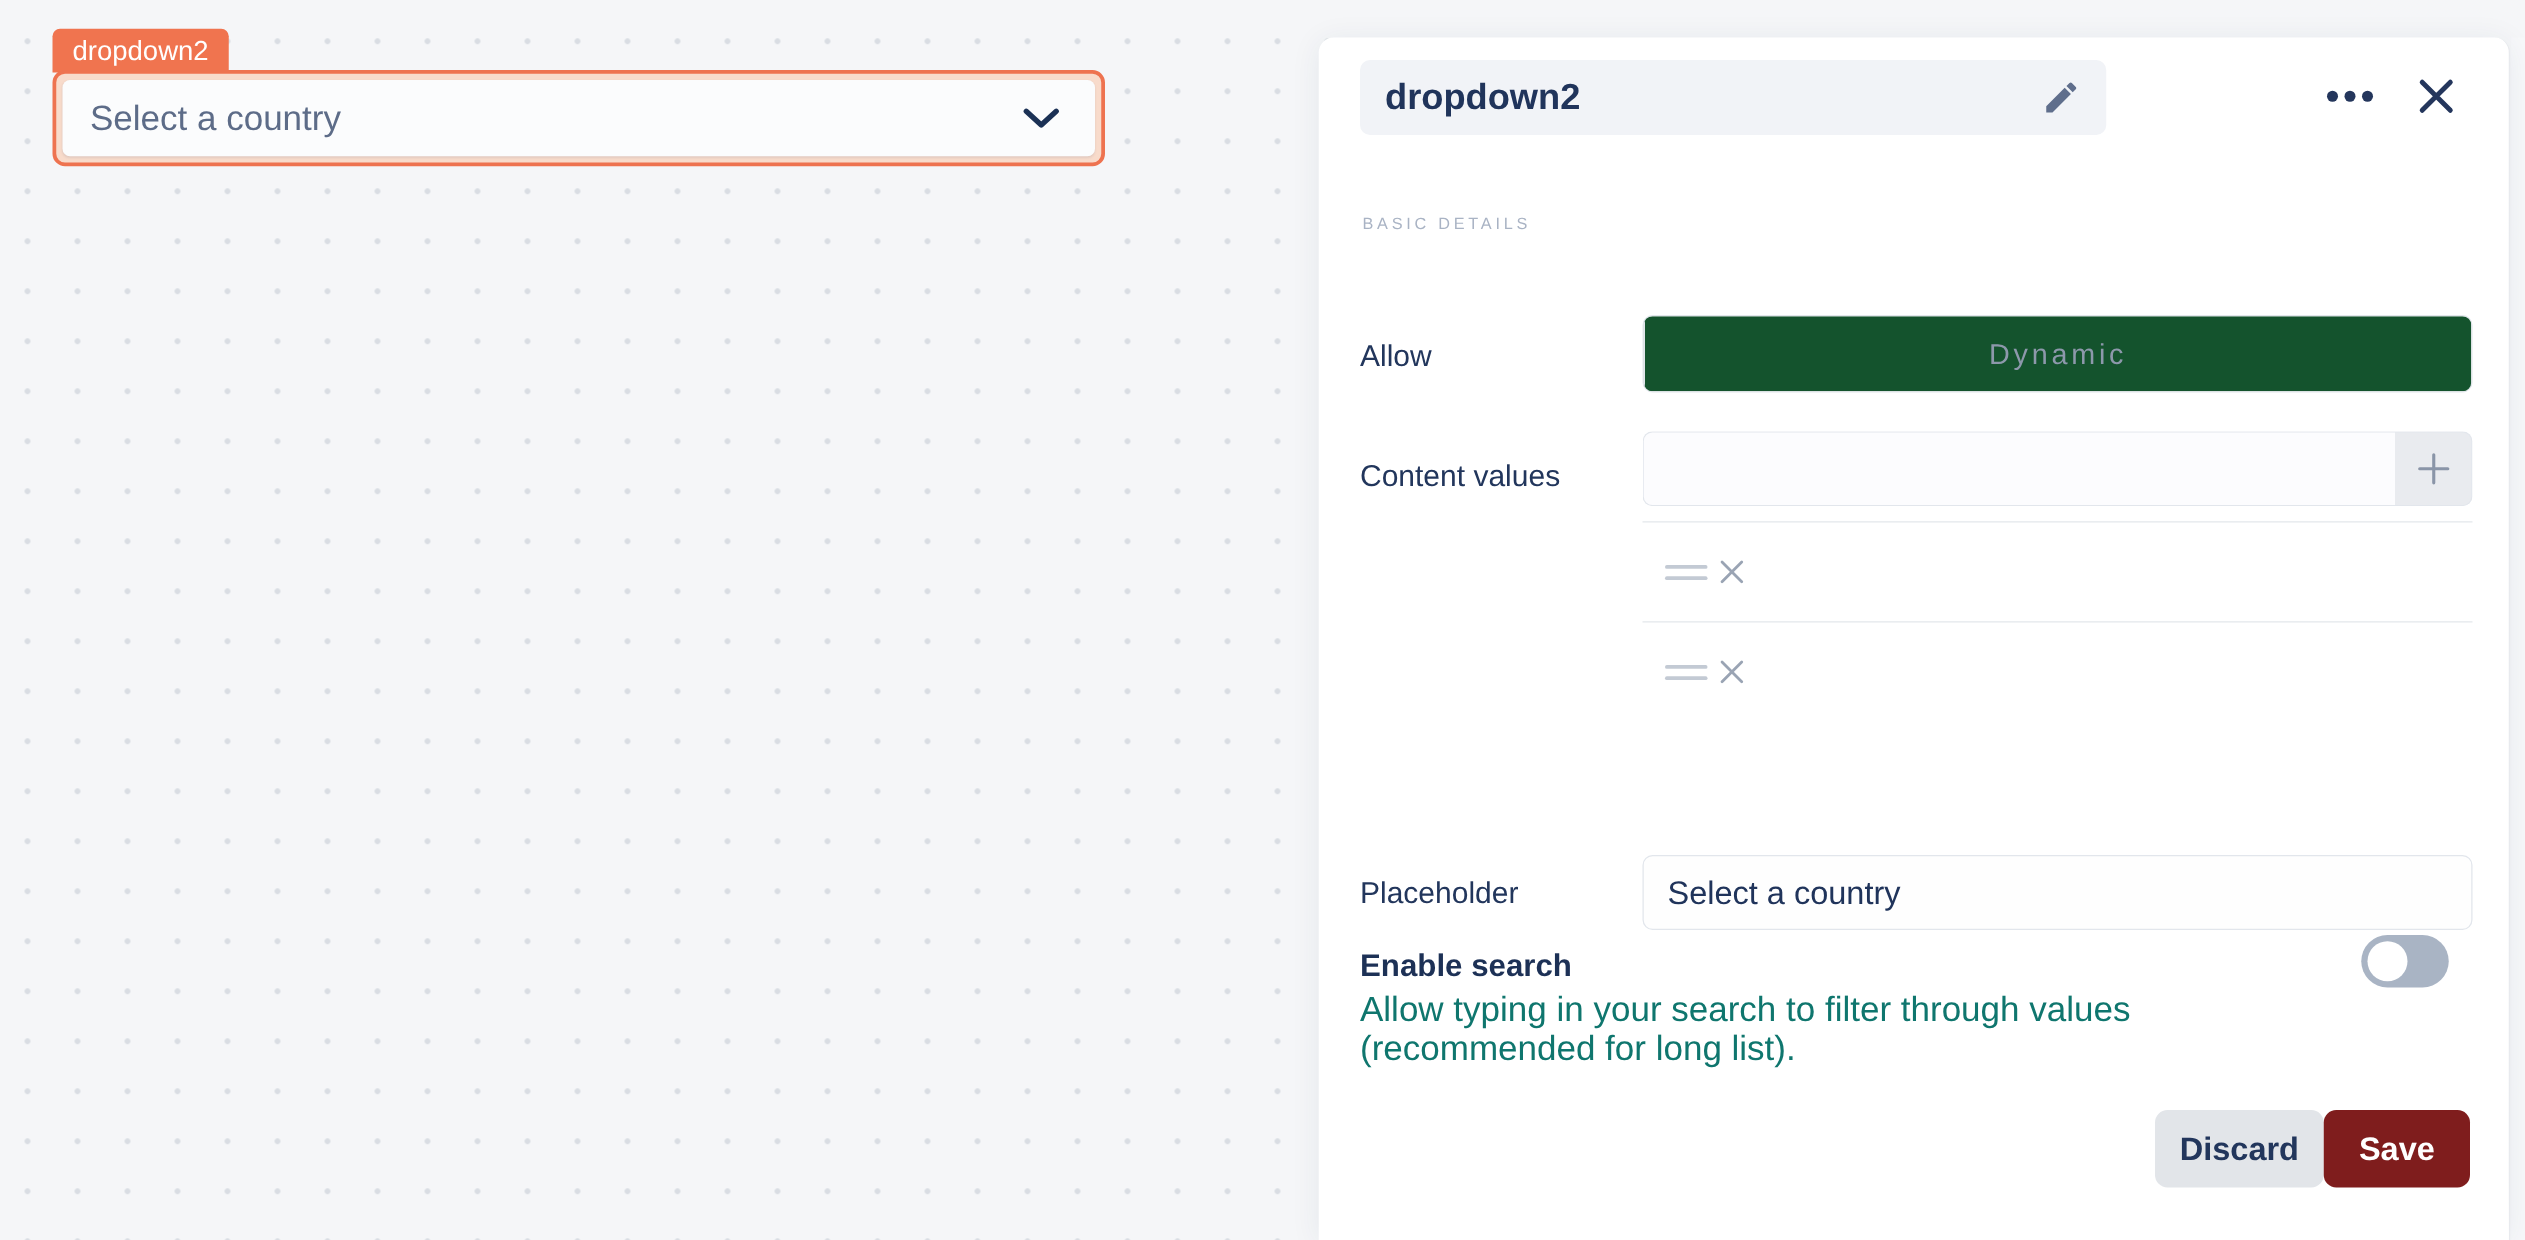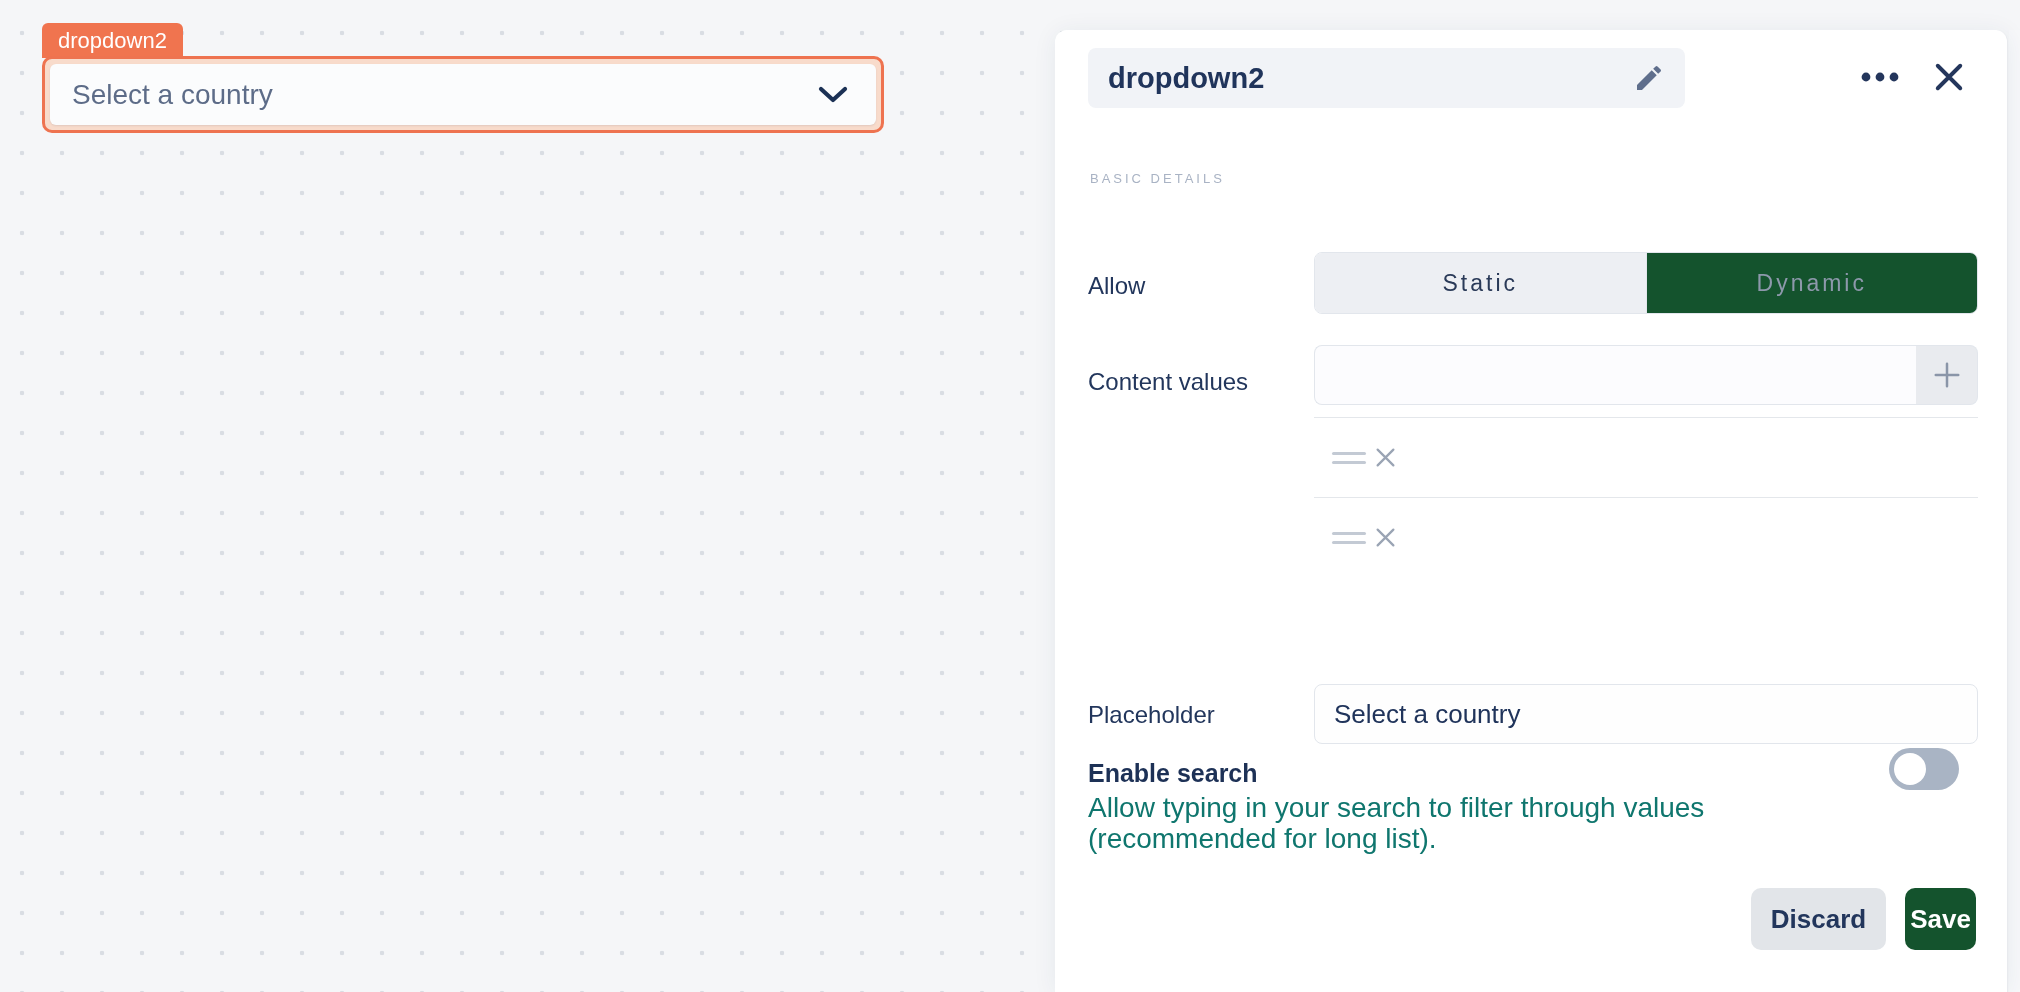--- a/index.html
+++ b/index.html
@@ -167,31 +167,31 @@
   }
   .toggle .knob {
     position: absolute; left: 5px; top: 5px;
     width: 32px; height: 32px;
     background: #FFFFFF; border-radius: 50%;
   }
 
   
   .footer {
     position: absolute; top: 858px; right: 31px;
-    display: flex; gap: 19px;
+    display: flex; 
   }
   .btn {
     height: 62px; border: none; border-radius: 10px;
     font-size: 26px; font-weight: 700;
     font-family: "Liberation Sans", sans-serif;
     display: flex; align-items: center; justify-content: center;
     cursor: pointer;
   }
   .btn-discard { width: 135px; background: #E2E5E9; color: #22365C; }
-  .btn-save    { width: 71px;  background: #14532d; color: #FFFFFF; }
+  .btn-save    { width: 117px;  background: #7f1d1d; color: #FFFFFF; }
 
   svg { display: block; }
 </style>
 </head>
 <body>
 
 <div class="widget-tab">dropdown2</div>
 
 <div class="widget-selection">
   <div class="widget-select">
@@ -229,21 +229,20 @@
       <svg width="36" height="36" viewBox="0 0 24 24" fill="none">
         <path d="M4.5 4.5 L19.5 19.5 M19.5 4.5 L4.5 19.5" stroke="#24365C" stroke-width="2.6" stroke-linecap="round"></path>
       </svg>
     </span>
   </div>
 
   <div class="section-header">BASIC DETAILS</div>
 
   <div class="field-label lbl-type">Allow</div>
   <div class="segmented">
-    <div class="seg-opt selected">Static</div>
     <div class="seg-opt unselected">Dynamic</div>
   </div>
 
   <div class="field-label lbl-content">Content values</div>
   <div class="cv-group">
     <input class="cv-input" type="text" value="" style="">
     <div class="cv-add-btn">
       <span>
         <svg width="30" height="30" viewBox="0 0 24 24" fill="none">
           <path d="M12 3v18M3 12h18" stroke="#8A95A8" stroke-width="2" stroke-linecap="round"></path>

